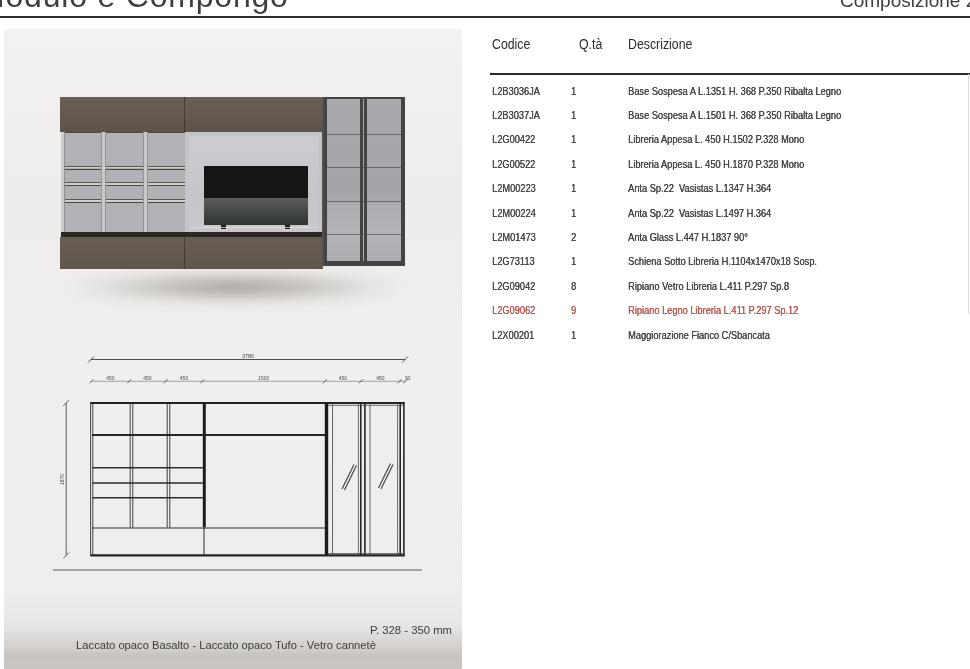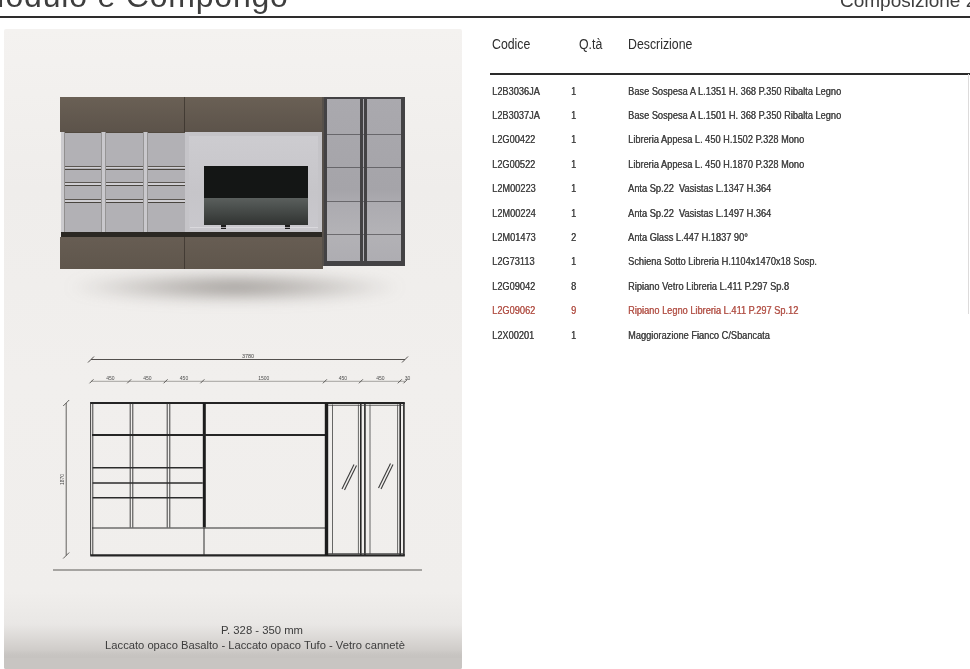--- a/index.html
+++ b/index.html
@@ -200,23 +200,23 @@
   </g>
 
   <g stroke="#333" stroke-width="1.1">
     <line x1="378.5" y1="148" x2="390.5" y2="123.5"></line>
     <line x1="381" y1="149" x2="393" y2="124.5"></line>
   </g>
 
   <line x1="53" y1="230" x2="422" y2="230" stroke="#55524f" stroke-width="1"></line>
 </svg>
 
-<div class="abs" style="left:16px;top:624px;width:452px;text-align:center;font-size:11.3px;color:#3c3c3c;line-height:13px;padding-left:20px;">P. 328 - 350 mm</div>
-
-<div class="abs" style="left:0;top:639px;width:452px;text-align:center;font-size:11.2px;color:#3c3c3c;line-height:13px;margin-left:29px;">Laccato opaco Basalto - Laccato opaco Tufo - Vetro cannetè</div>
+<div class="abs" style="left:0;top:624px;width:452px;text-align:right;font-size:11.3px;color:#3c3c3c;line-height:13px;">P. 328 - 350 mm</div>
+
+<div class="abs" style="left:0;top:639px;width:452px;text-align:center;font-size:11.2px;color:#3c3c3c;line-height:13px;">Laccato opaco Basalto - Laccato opaco Tufo - Vetro cannetè</div>
 
 <div class="abs" style="left:492px;top:37px;font-size:14px;color:#2d2d2d;line-height:14px;transform:scaleX(0.88);transform-origin:0 0;">Codice</div>
 
 <div class="abs" style="left:579px;top:37px;font-size:14px;color:#2d2d2d;line-height:14px;transform:scaleX(0.88);transform-origin:0 0;">Q.tà</div>
 
 <div class="abs" style="left:628.3px;top:37px;font-size:14px;color:#2d2d2d;line-height:14px;transform:scaleX(0.88);transform-origin:0 0;">Descrizione</div>
 
 <div class="abs" style="left:490px;top:72.8px;width:480px;height:2px;background:#2a2a2a;"></div>
 
 <div class="row" style="left:492px;top:85.5px;color:#454545;">L2B3036JA</div>

